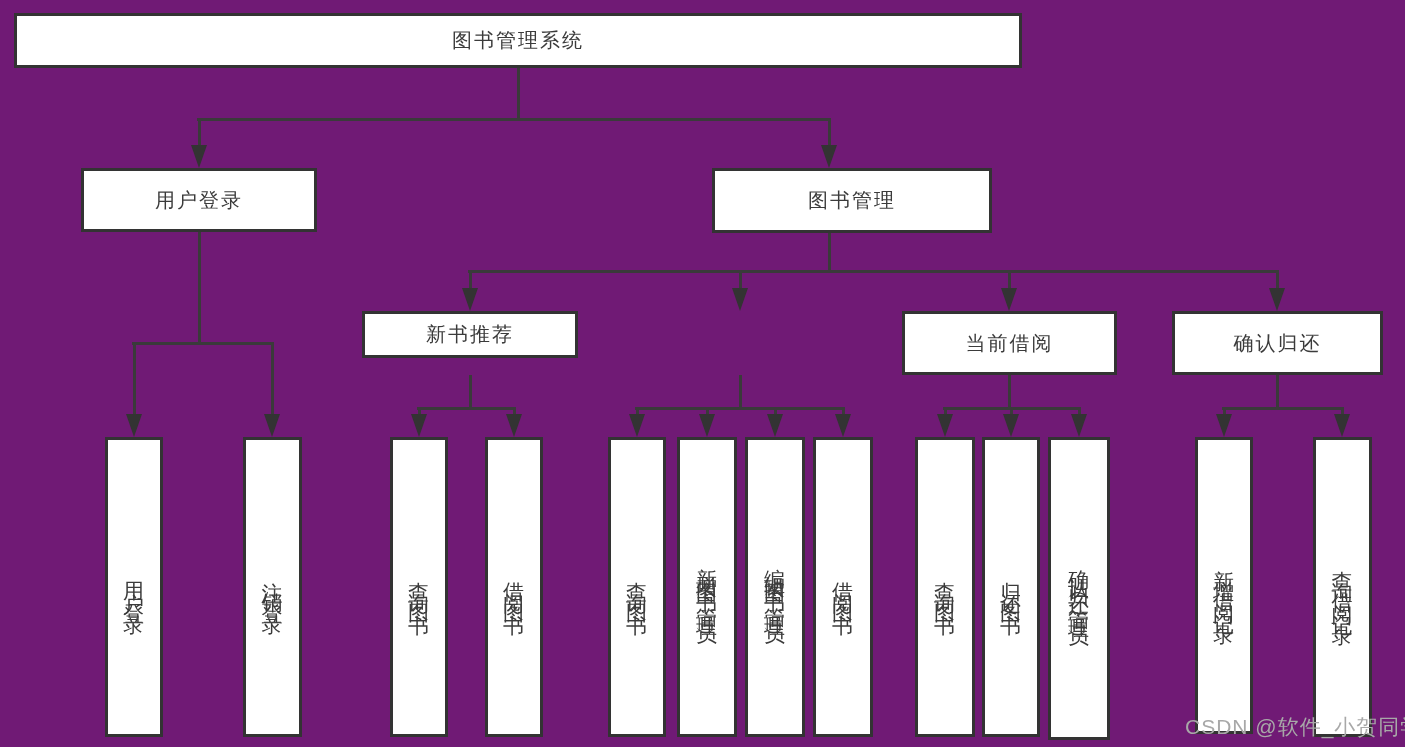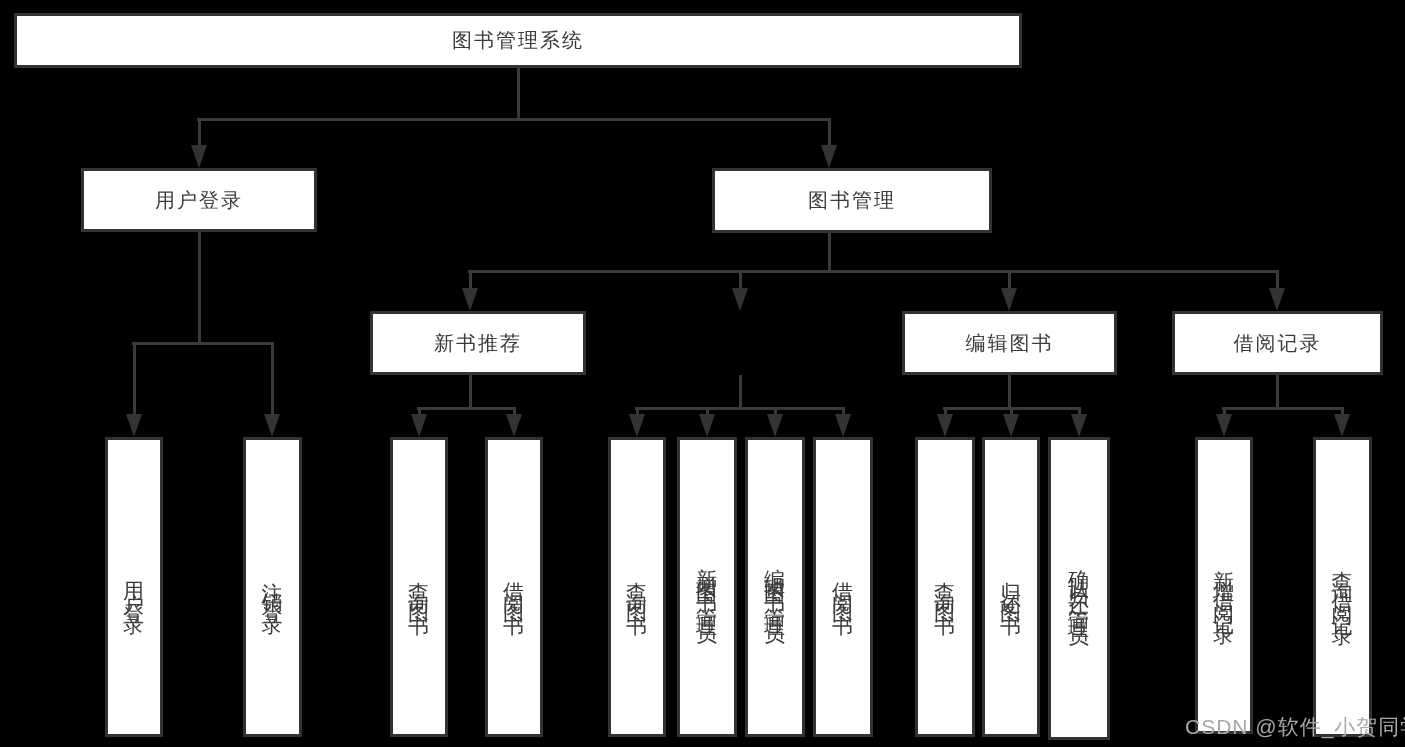--- a/index.html
+++ b/index.html
@@ -4,21 +4,21 @@
 <style>
   html, body {
     margin: 0;
     padding: 0;
     background: #ffffff;
   }
   #stage {
     position: relative;
     width: 1405px;
     height: 747px;
-    background: #000000;
+    background: #701a75;
     font-family: "Liberation Sans", "DejaVu Sans", sans-serif;
     overflow: hidden;
   }
   
   .box {
     position: absolute;
     box-sizing: border-box;
     background: #ffffff;
     border: 3px solid #333333;
     display: flex;
@@ -107,28 +107,28 @@
   <div class="hl" style="left:468px;top:270px;width:811px"></div>
   <div class="vl" style="left:469px;top:270px;height:20px"></div>
   <div class="ah" style="left:462px;top:288px"></div>
   <div class="vl" style="left:739px;top:270px;height:20px"></div>
   <div class="ah" style="left:732px;top:288px"></div>
   <div class="vl" style="left:1008px;top:270px;height:20px"></div>
   <div class="ah" style="left:1001px;top:288px"></div>
   <div class="vl" style="left:1276px;top:270px;height:20px"></div>
   <div class="ah" style="left:1269px;top:288px"></div>
 
-  <div class="box hbox" style="left:370px;top:311px;width:216px;height:64px">
+  <div class="box hbox" style="left:362px;top:311px;width:216px;height:47px">
     <span>新书推荐</span>
   </div>
   <div class="box hbox" style="left:902px;top:311px;width:215px;height:64px">
-    <span>编辑图书</span>
+    <span>当前借阅</span>
   </div>
   <div class="box hbox" style="left:1172px;top:311px;width:211px;height:64px">
-    <span>借阅记录</span>
+    <span>确认归还</span>
   </div>
 
   <div class="vl" style="left:469px;top:375px;height:35px"></div>
   <div class="hl" style="left:417px;top:407px;width:99px"></div>
   <div class="vl" style="left:418px;top:407px;height:9px"></div>
   <div class="ah" style="left:411px;top:414px"></div>
   <div class="vl" style="left:513px;top:407px;height:9px"></div>
   <div class="ah" style="left:506px;top:414px"></div>
 
   <div class="vl" style="left:739px;top:375px;height:35px"></div>

